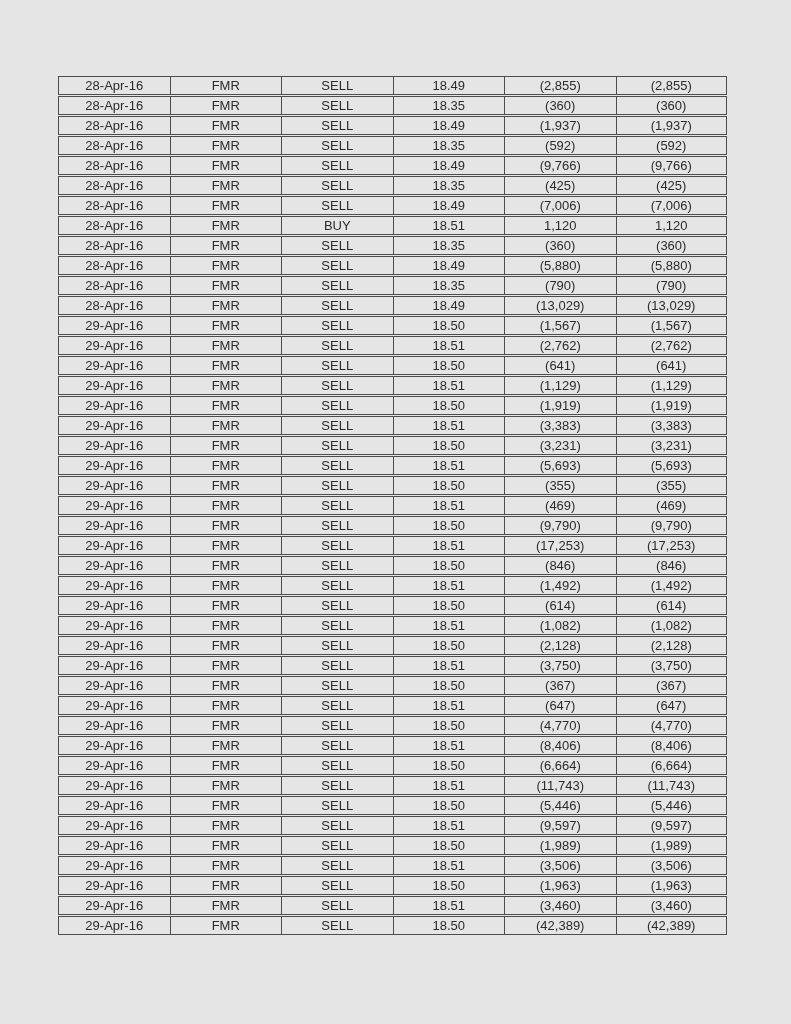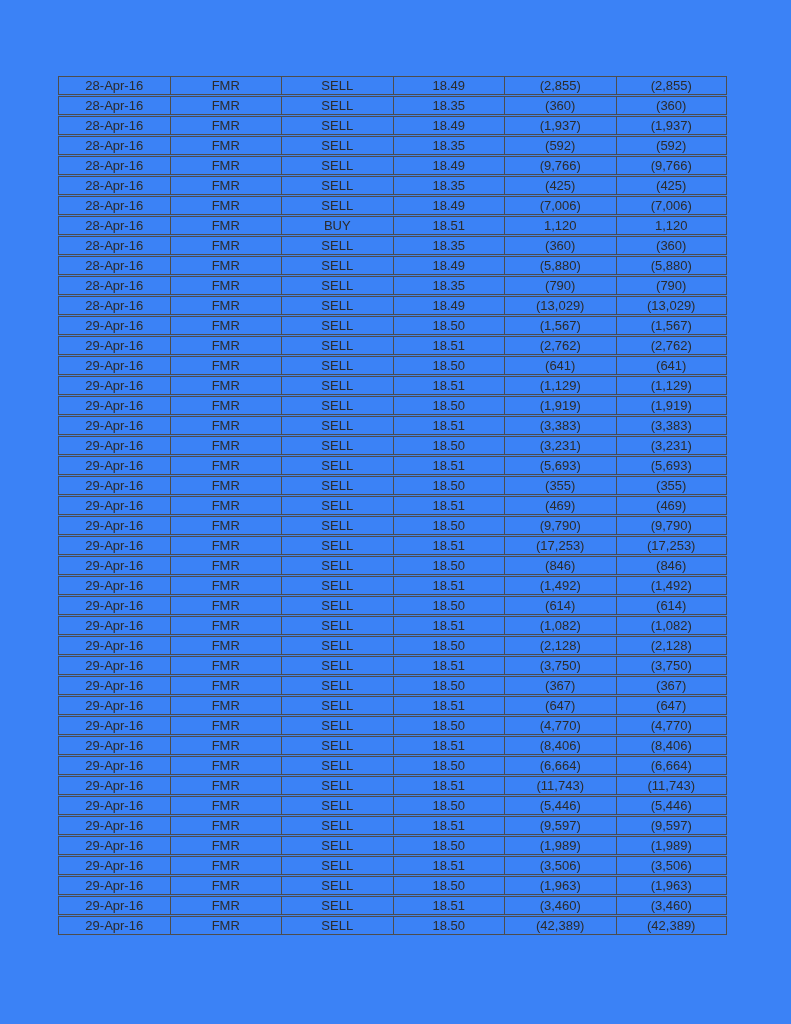--- a/index.html
+++ b/index.html
@@ -4,21 +4,21 @@
 <style>
   html, body {
     margin: 0;
     padding: 0;
     background: #ffffff;
   }
   .page {
     position: relative;
     width: 791px;
     height: 1024px;
-    background: #3b82f6;
+    background: #e5e5e5;
     overflow: hidden;
     font-family: "Liberation Sans", sans-serif;
   }
   table.trade-table {
     position: absolute;
     left: 58px;
     top: 75px;
     width: 669px;
     border-collapse: separate;
     border-spacing: 0 1px;

